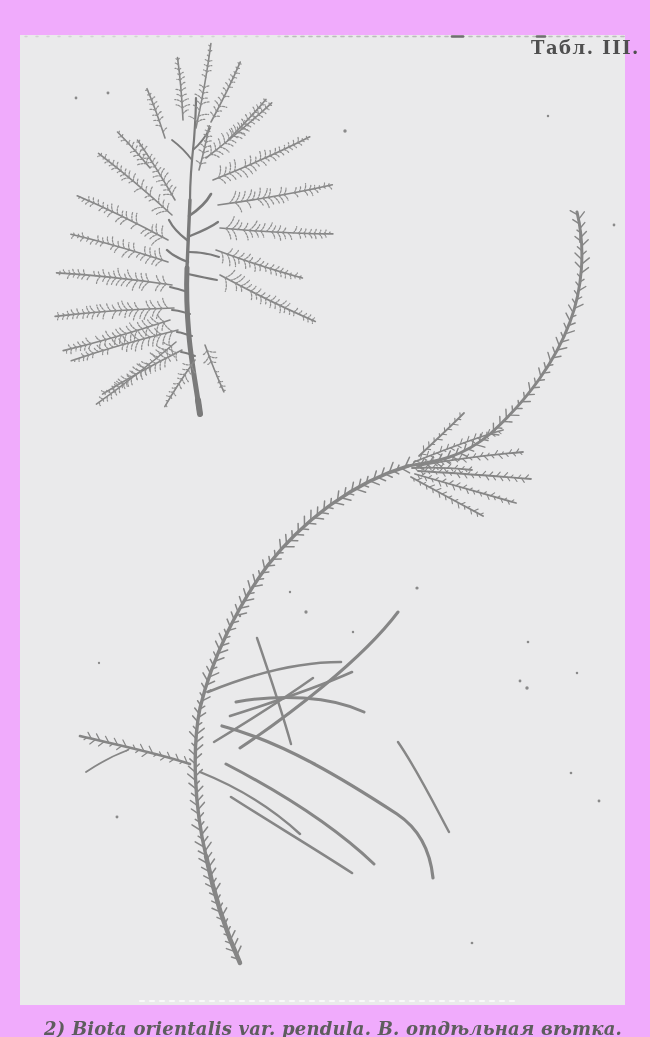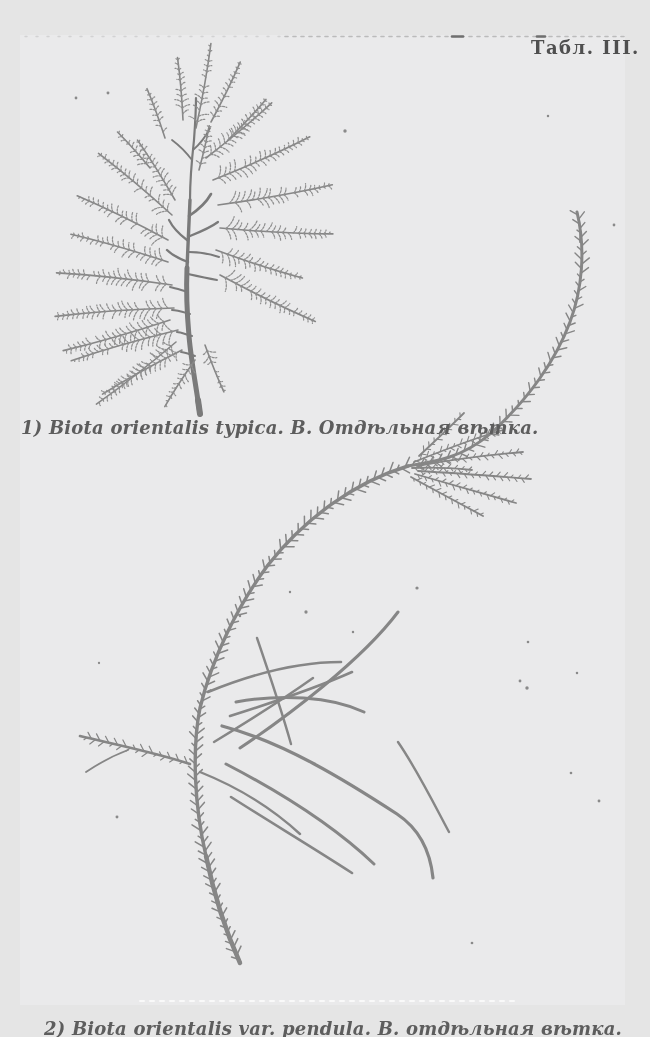--- a/index.html
+++ b/index.html
@@ -1,16 +1,16 @@
 <!DOCTYPE html>
 <html><head>
 <meta charset="utf-8">
 <style>
   html,body{margin:0;padding:0;background:#ffffff;}
-  #stage{position:relative;width:650px;height:1037px;background:#e5e5e5;overflow:hidden;
+  #stage{position:relative;width:650px;height:1037px;background:#f0abfc;overflow:hidden;
          font-family:"DejaVu Serif","Liberation Serif",serif;}
   #scan-page{position:absolute;left:20px;top:35px;width:605px;height:970px;background:#eaeaeb;}
   #artwork{position:absolute;left:0;top:0;width:650px;height:1037px;}
   .plate-label{position:absolute;left:531px;top:37px;font-weight:bold;font-size:18px;
                letter-spacing:1.5px;color:#4f4f4f;white-space:nowrap;}
   .fig-caption{position:absolute;font-style:italic;font-weight:600;font-size:18px;
                color:#5d5d5d;white-space:nowrap;letter-spacing:0.2px;}
   #caption-1{left:21px;top:417px;}
   #caption-2{left:44px;top:974px;margin-top:44px;}
 </style>
@@ -1194,16 +1194,15 @@
         <circle cx="571" cy="773" r="1.3361359181050845" fill="#8a8a8a"></circle>
         <circle cx="599" cy="801" r="1.4363755921536945" fill="#8a8a8a"></circle>
         <circle cx="472" cy="943" r="1.3645773271399446" fill="#8a8a8a"></circle>
         <circle cx="240" cy="616" r="1.251137241046474" fill="#8a8a8a"></circle>
         <circle cx="117" cy="817" r="1.4636102680878762" fill="#8a8a8a"></circle>
       </g>
   </svg>
 
   <div class="plate-label" id="plate-label">Табл. III.</div>
 
-  <div class="fig-caption" id="caption-1">1) Biota orientalis typica. В. Отдѣльная вѣтка.</div>
 
   <div class="fig-caption" id="caption-2">2) Biota orientalis var. pendula. В. отдѣльная вѣтка.</div>
 </div>
 
 </body></html>

